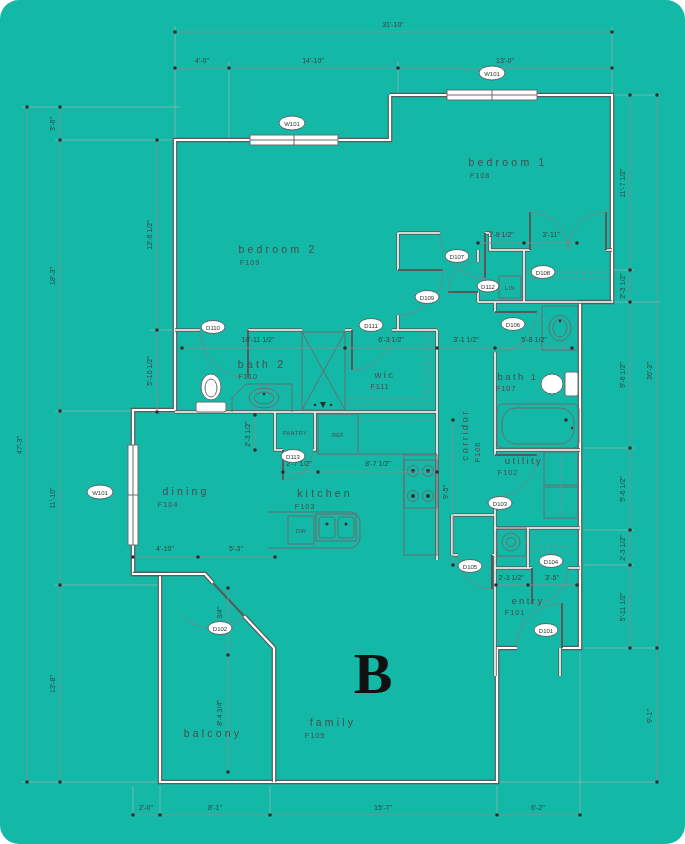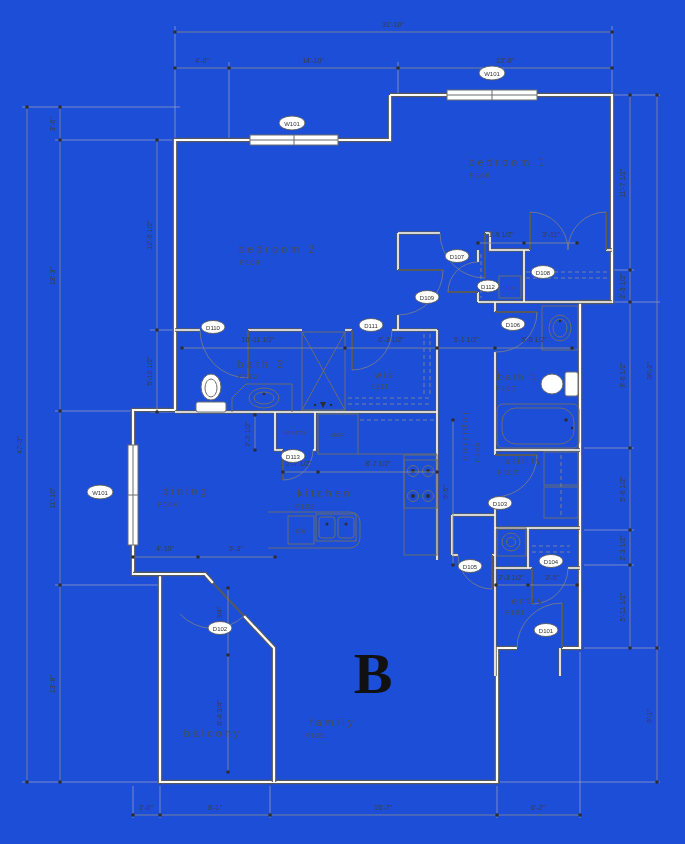--- a/index.html
+++ b/index.html
@@ -1,16 +1,16 @@
 <!DOCTYPE html>
 <html><head>
 <meta charset="utf-8">
 <style>
   html,body { margin:0; padding:0; background:#ffffff; }
-  #stage { width:685px; height:844px; position:relative; background:#1d4ed8; overflow:hidden; }
+  #stage { width:685px; height:844px; position:relative; background:#14b8a6; overflow:hidden;border-radius:19px; }
   svg { font-family:"Liberation Sans", sans-serif; }
   .wall       { stroke:#57595b; stroke-width:4.6; fill:none; stroke-linecap:butt; }
   .wallw      { stroke:#ffffff; stroke-width:2.2; fill:none; stroke-linecap:butt; }
   .iwall      { stroke:#57595b; stroke-width:3.4; fill:none; }
   .iwallw     { stroke:#ffffff; stroke-width:1.6; fill:none; }
   .dim-line   { stroke:#8a8d90; stroke-width:0.8; fill:none; }
   .ext-line   { stroke:#b4b7ba; stroke-width:0.6; fill:none; }
   .dim-dot    { fill:#2b2d2f; }
   .dim-text   { font-size:7px; fill:#3c3e40; }
   .room-name  { font-size:10.5px; letter-spacing:3.2px; fill:#4a4c4e; }

